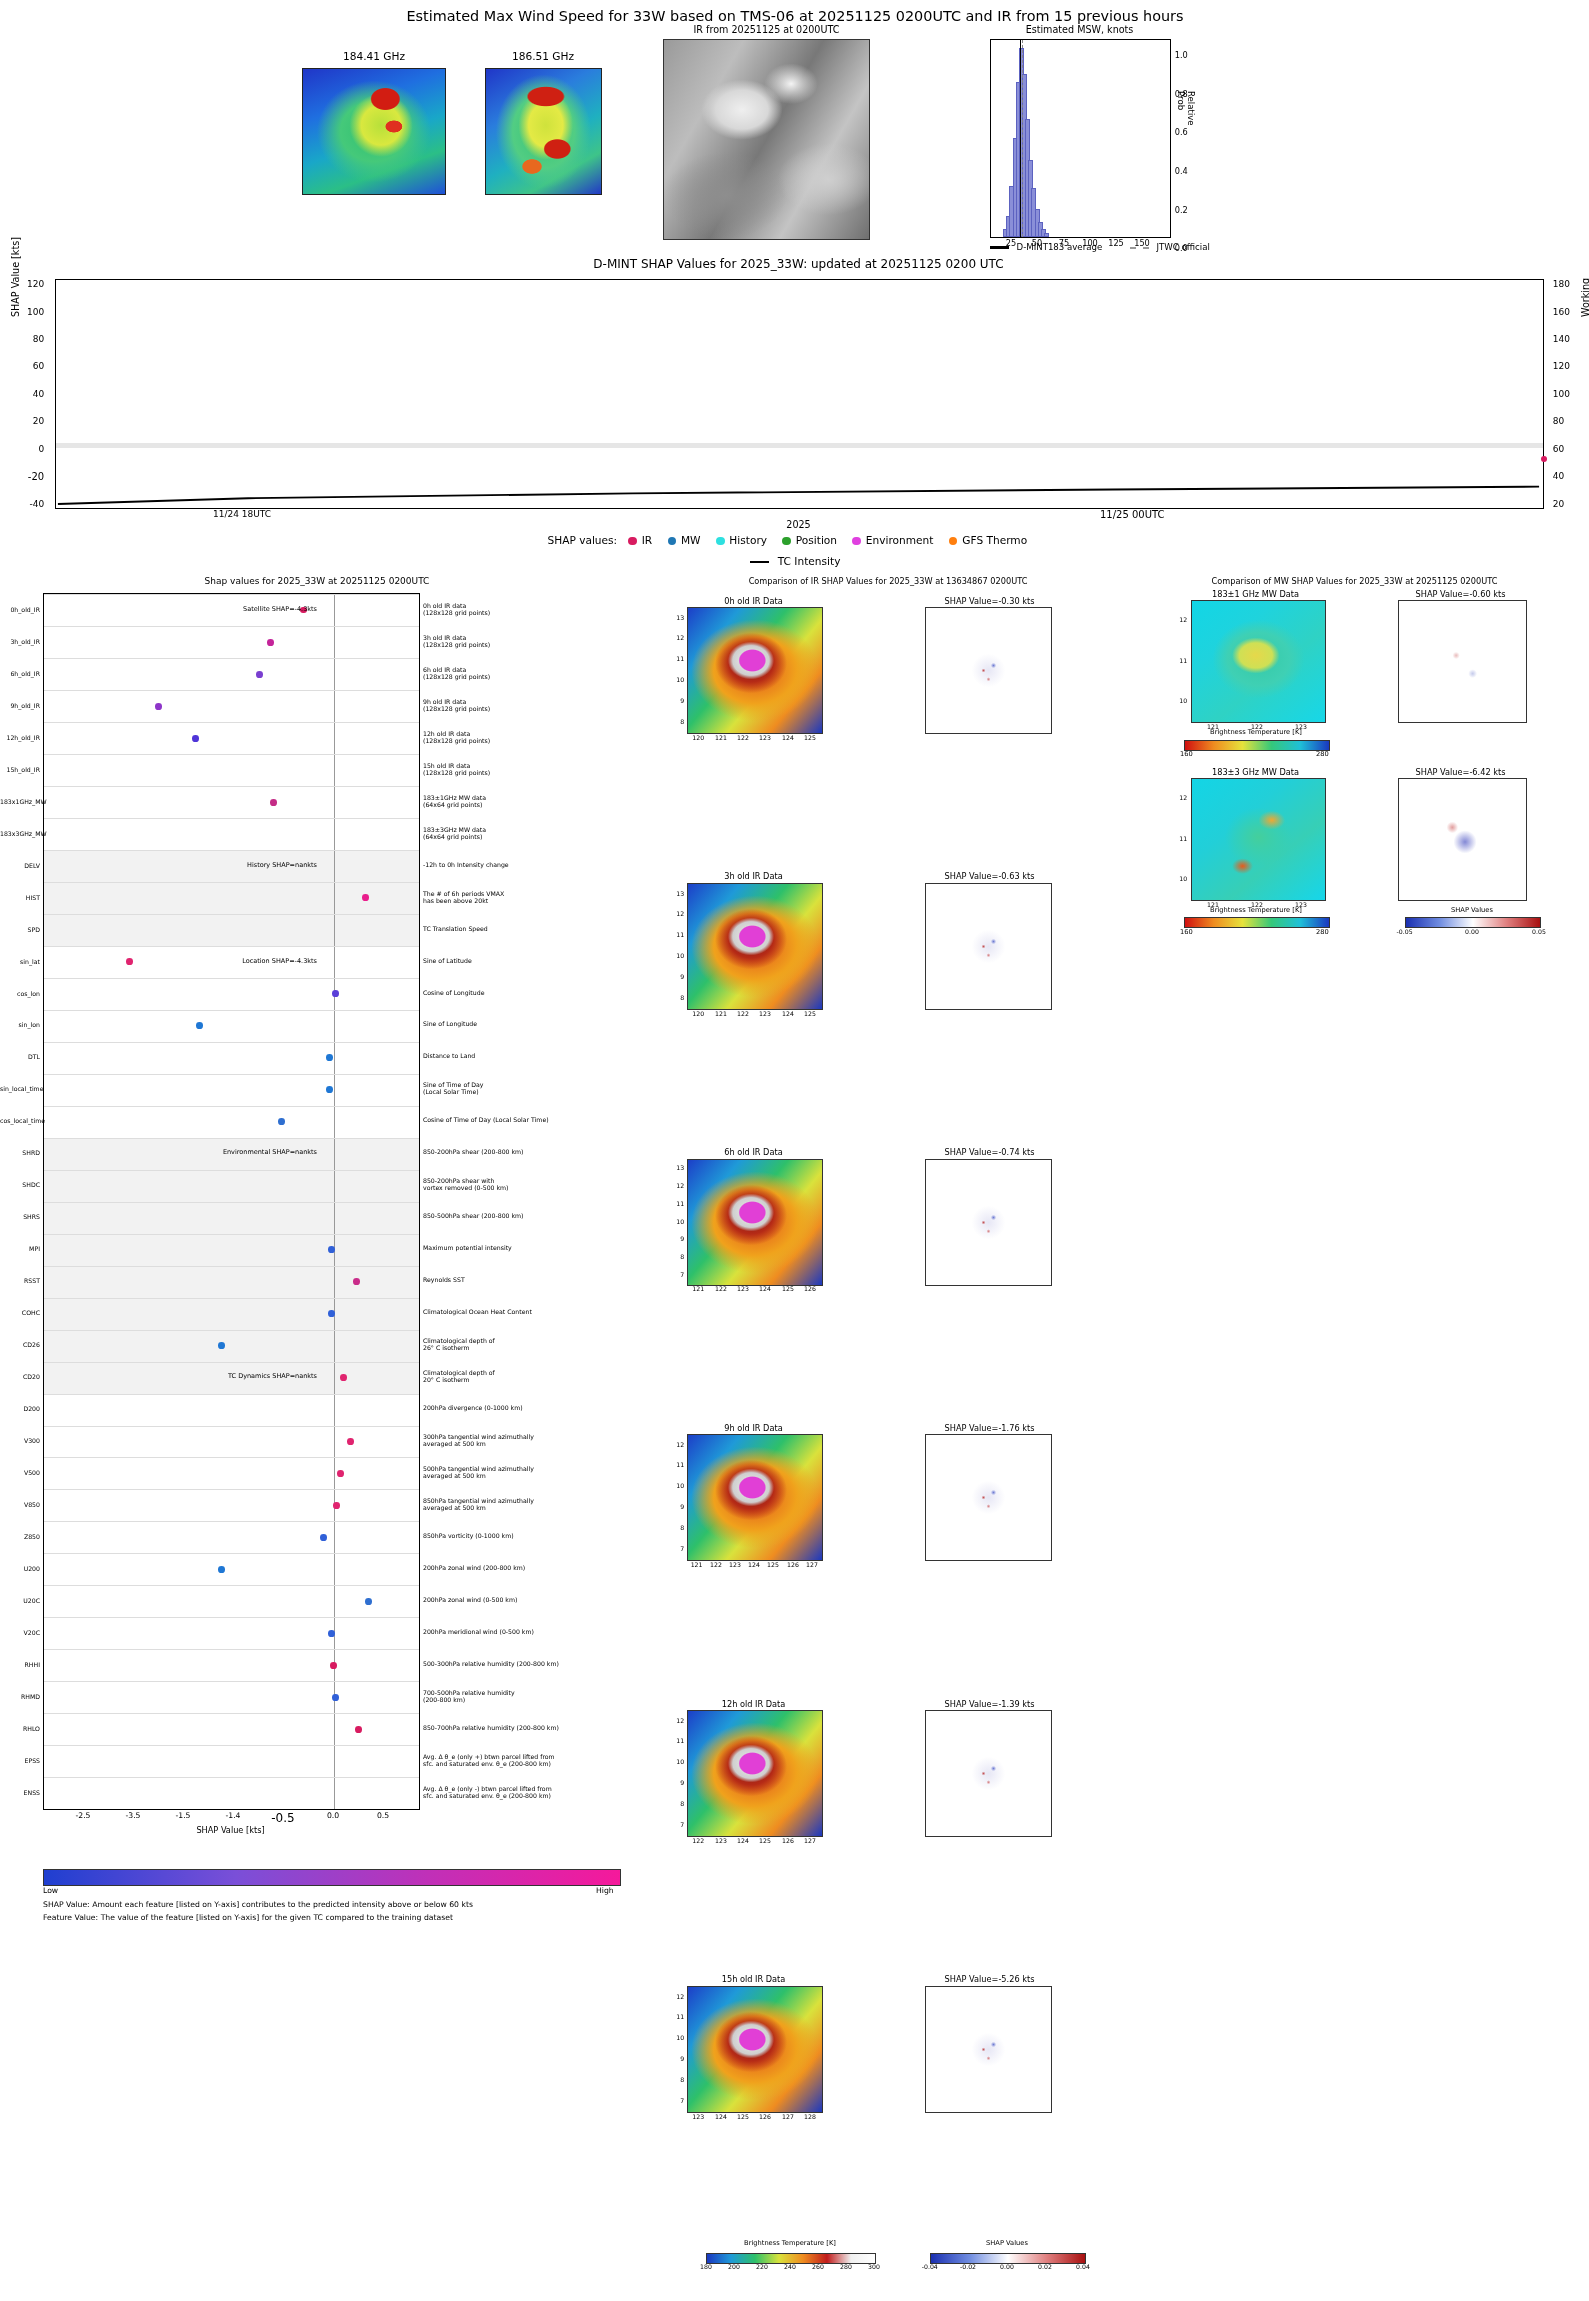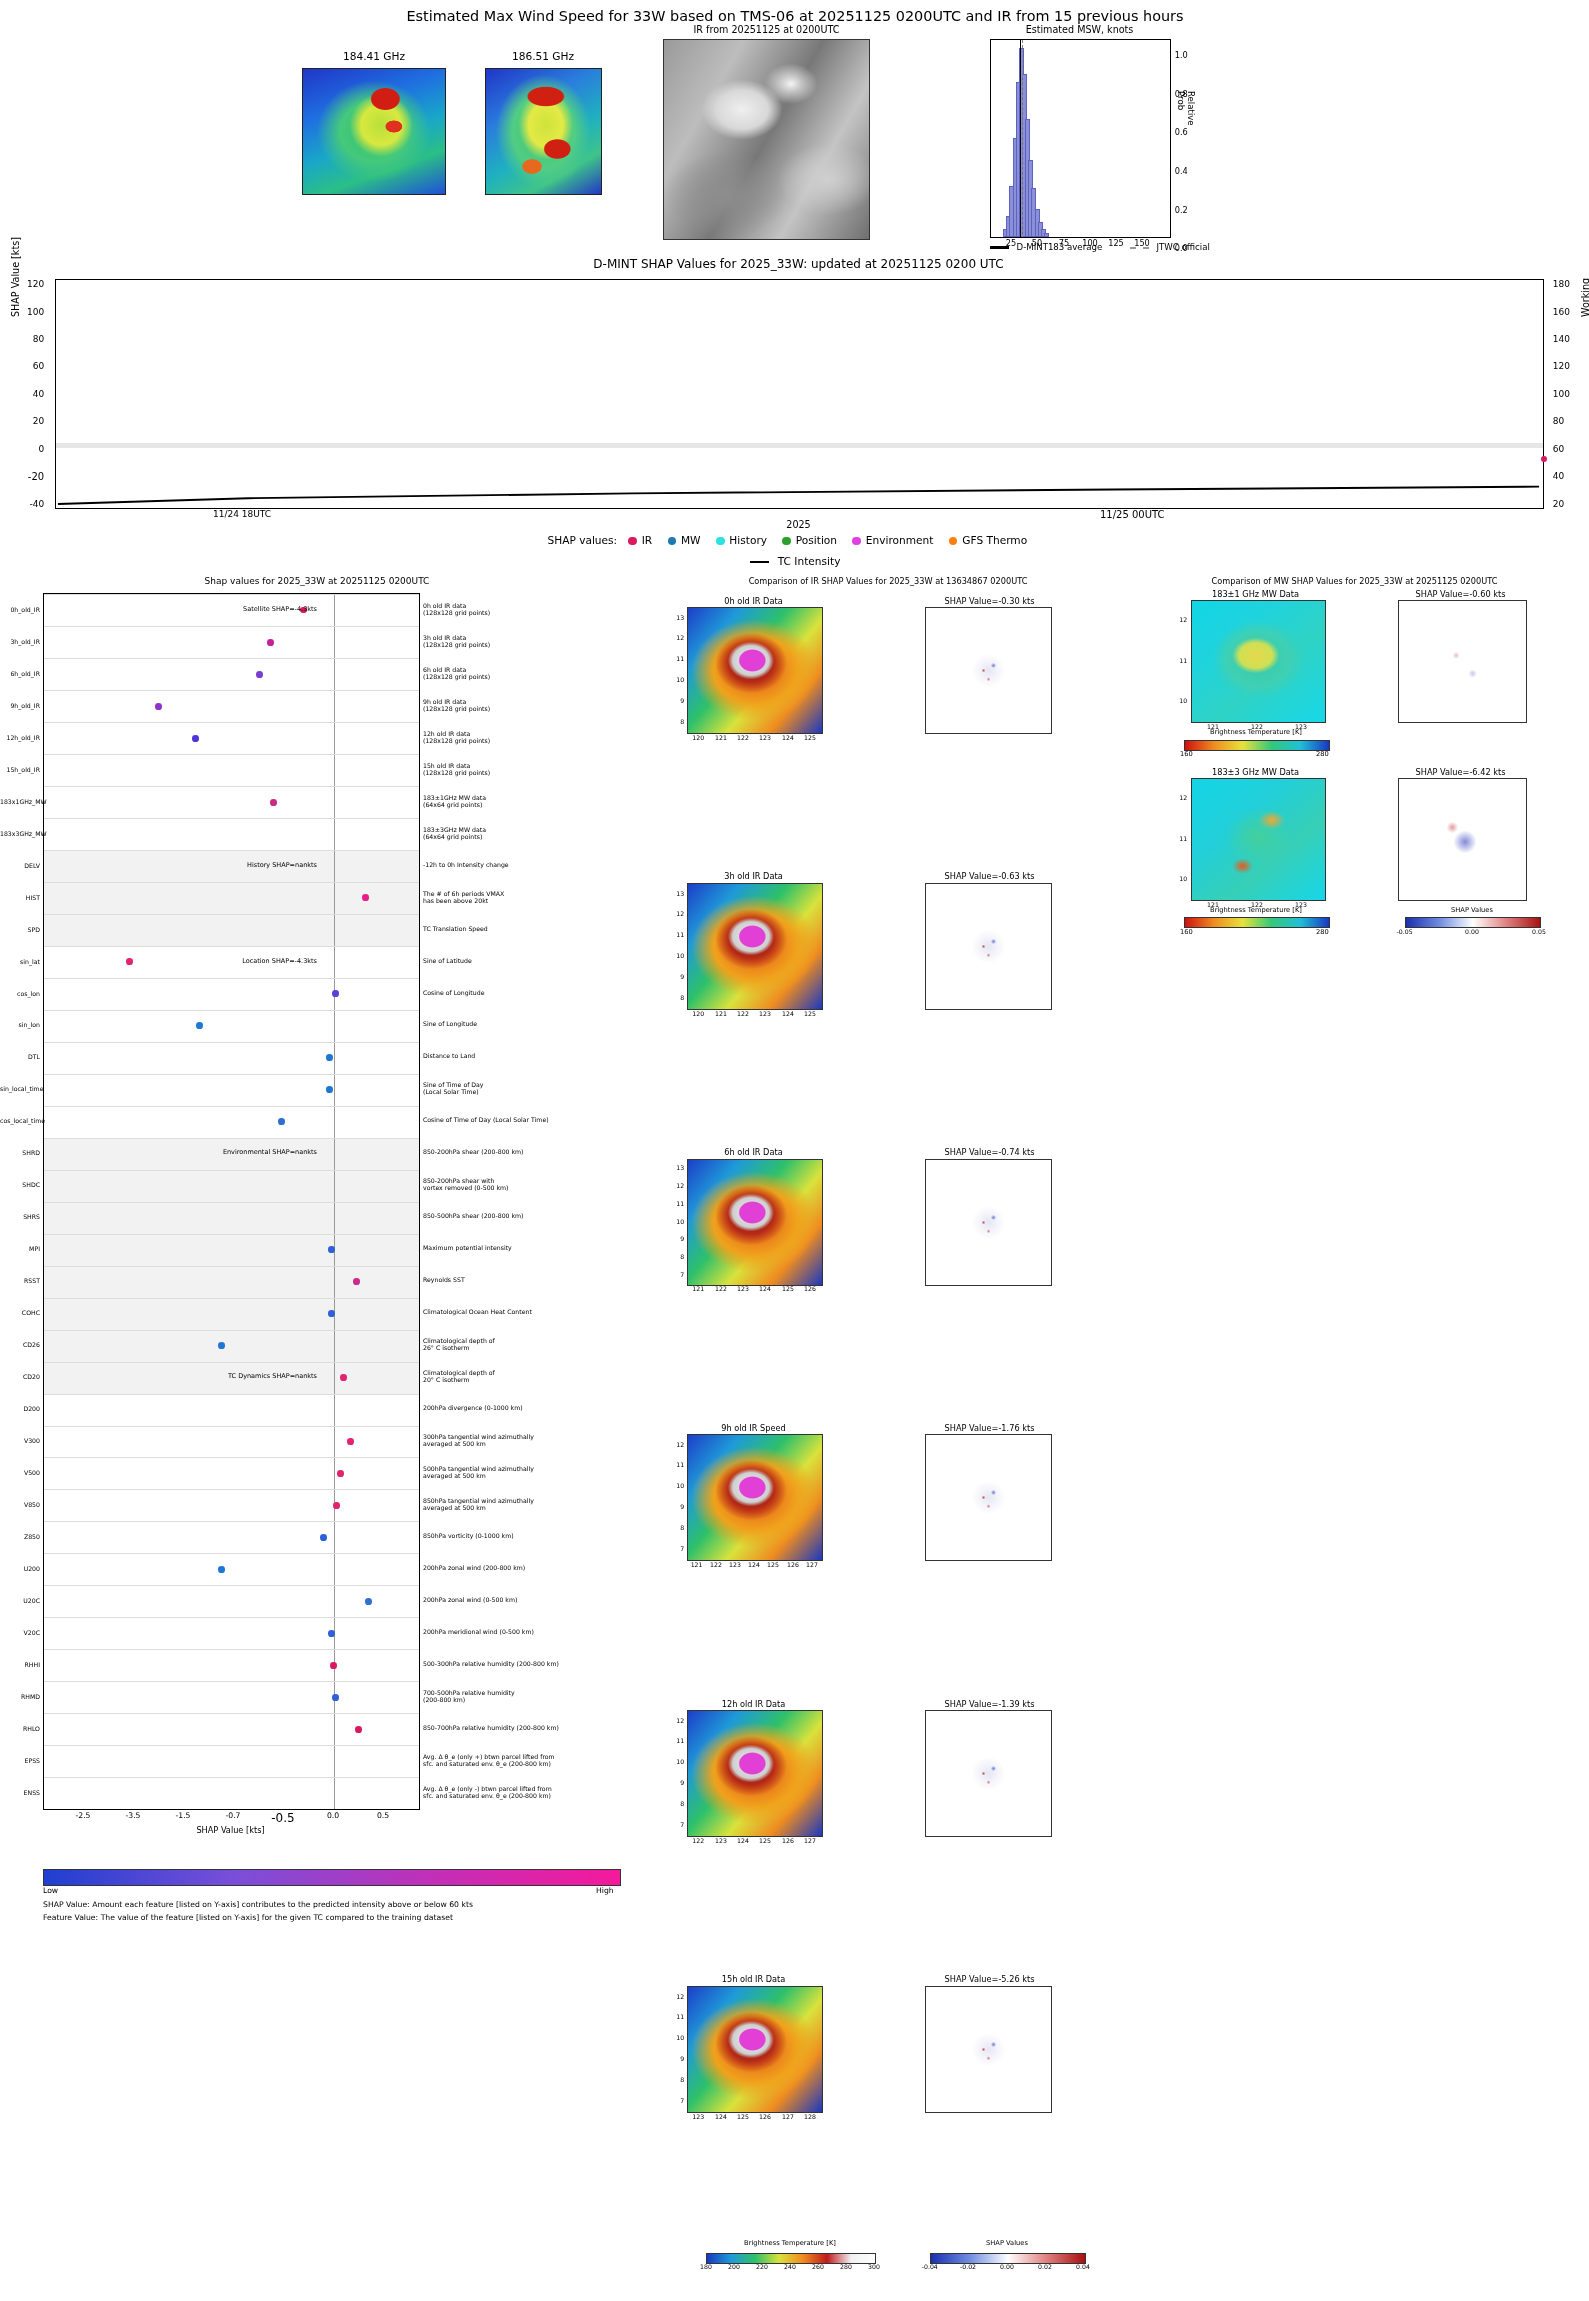--- a/index.html
+++ b/index.html
@@ -391,21 +391,21 @@
     <div class="frow-desc" style="left: 423px; width: 173px; top: 1728px; white-space: pre-line; line-height: 1.15;">850-700hPa relative humidity (200-800 km)</div>
     <div class="frow-desc" style="left: 423px; width: 173px; top: 1760px; white-space: pre-line; line-height: 1.15;">Avg. Δ θ_e (only +) btwn parcel lifted from
 sfc. and saturated env. θ_e (200-800 km)</div>
     <div class="frow-desc" style="left: 423px; width: 173px; top: 1792px; white-space: pre-line; line-height: 1.15;">Avg. Δ θ_e (only -) btwn parcel lifted from
 sfc. and saturated env. θ_e (200-800 km)</div>
   </div>
 <div id="beeswarm-xticks" class="abs" style="left:43px;top:1811px;width:375px;height:13.4px;">
     <div style="position: absolute; font-size: 7.7px; transform: translateX(-50%); left: 40px;">-2.5</div>
     <div style="position: absolute; font-size: 7.7px; transform: translateX(-50%); left: 90px;">-3.5</div>
     <div style="position: absolute; font-size: 7.7px; transform: translateX(-50%); left: 140px;">-1.5</div>
-    <div style="position: absolute; font-size: 7.7px; transform: translateX(-50%); left: 190px;">-0.7</div>
+    <div style="position: absolute; font-size: 7.7px; transform: translateX(-50%); left: 190px;">-1.4</div>
     <div style="position: absolute; font-size: 12px; transform: translateX(-50%); left: 240px;">-0.5</div>
     <div style="position: absolute; font-size: 7.7px; transform: translateX(-50%); left: 290px;">0.0</div>
     <div style="position: absolute; font-size: 7.7px; transform: translateX(-50%); left: 340px;">0.5</div>
   </div>
 <div class="abs" style="left:43px;top:1825px;width:375px;text-align:center;font-size:8.2px;">SHAP Value [kts]</div>
 
 <div class="abs cbar cbar-pink" style="left:43px;top:1869px;width:576px;height:15.4px;"></div>
 <div class="abs tiny" style="left:43px;top:1886px;">Low</div>
 <div class="abs tiny" style="left:596px;top:1886px;">High</div>
 <div class="abs tiny" style="left:43px;top:1900px;width:615px;">SHAP Value: Amount each feature [listed on Y-axis] contributes to the predicted intensity above or below 60 kts</div>
@@ -467,21 +467,21 @@
       <div style="position: absolute; font-size: 6.2px; right: 1.9px; top: 5.1px;">13</div>
       <div style="position: absolute; font-size: 6.2px; right: 1.9px; top: 23px;">12</div>
       <div style="position: absolute; font-size: 6.2px; right: 1.9px; top: 41px;">11</div>
       <div style="position: absolute; font-size: 6.2px; right: 1.9px; top: 59px;">10</div>
       <div style="position: absolute; font-size: 6.2px; right: 1.9px; top: 76px;">9</div>
       <div style="position: absolute; font-size: 6.2px; right: 1.9px; top: 94px;">8</div>
       <div style="position: absolute; font-size: 6.2px; right: 1.9px; top: 112px;">7</div>
     </div>
     <div class="abs cmp-title" style="left: 908px; top: 1147px; width: 163px;">SHAP Value=-0.74 kts</div>
     <div class="abs shap-tile" style="left: 925px; top: 1159px;"></div>
-    <div class="abs cmp-title" style="left: 672px; top: 1423px; width: 163px;">9h old IR Speed</div>
+    <div class="abs cmp-title" style="left: 672px; top: 1423px; width: 163px;">9h old IR Data</div>
     <div class="abs ir-tile irc" style="left: 687px; top: 1434px;"></div>
     <div class="abs" style="left: 687px; top: 1561px; width: 134px; height: 9.6px;">
       <div style="position: absolute; font-size: 6.2px; transform: translateX(-50%); left: 9.6px;">121</div>
       <div style="position: absolute; font-size: 6.2px; transform: translateX(-50%); left: 29px;">122</div>
       <div style="position: absolute; font-size: 6.2px; transform: translateX(-50%); left: 48px;">123</div>
       <div style="position: absolute; font-size: 6.2px; transform: translateX(-50%); left: 67px;">124</div>
       <div style="position: absolute; font-size: 6.2px; transform: translateX(-50%); left: 86px;">125</div>
       <div style="position: absolute; font-size: 6.2px; transform: translateX(-50%); left: 106px;">126</div>
       <div style="position: absolute; font-size: 6.2px; transform: translateX(-50%); left: 125px;">127</div>
     </div>

